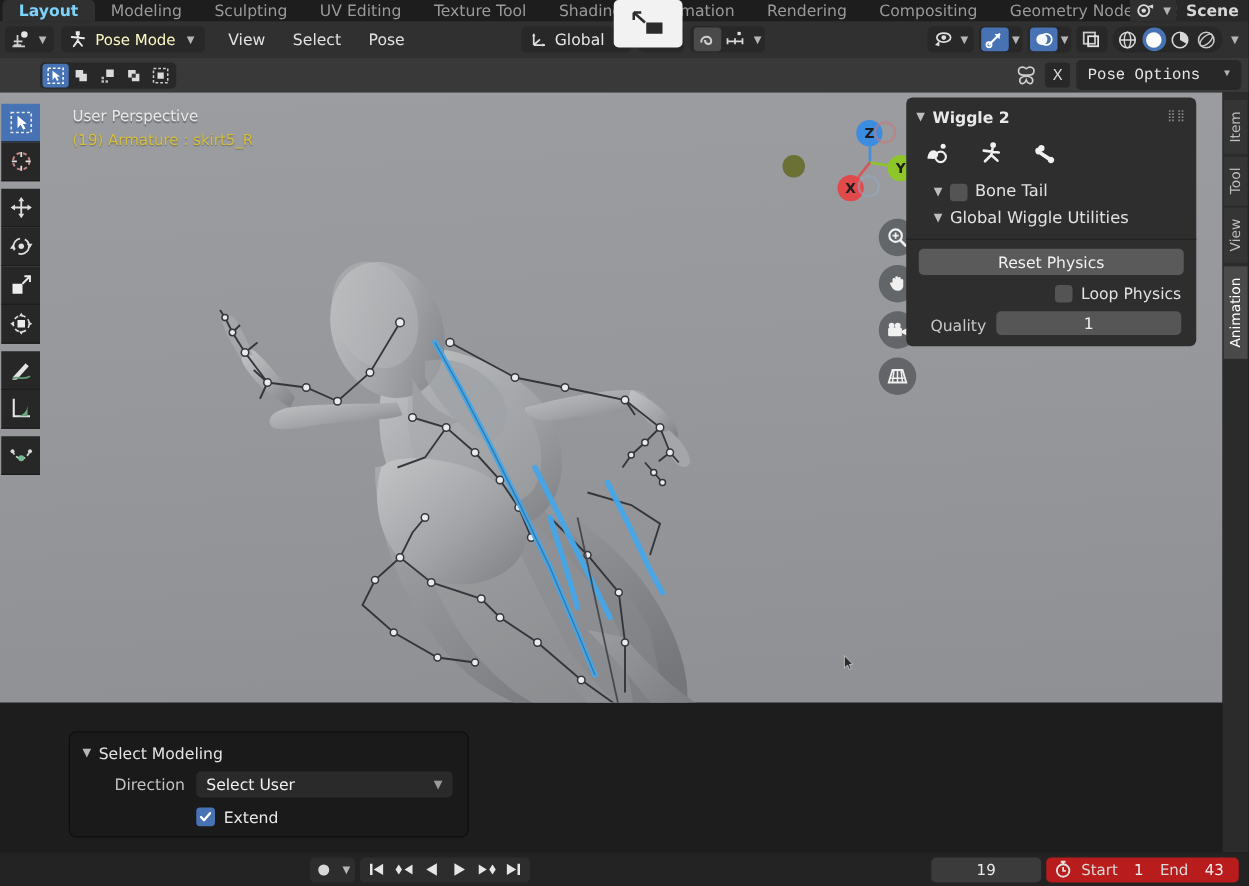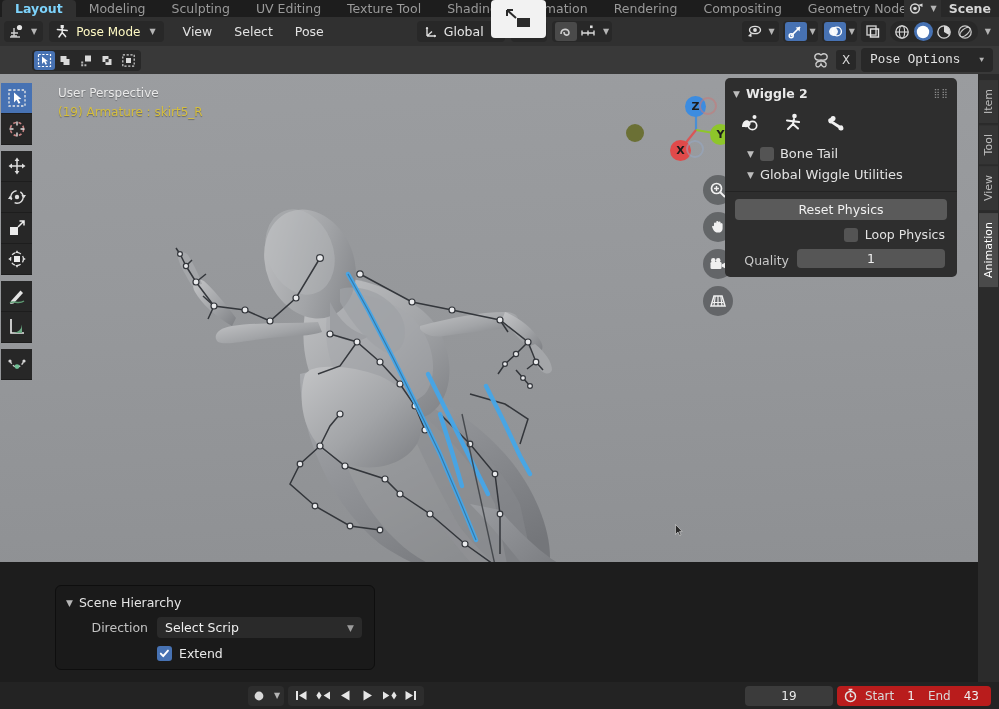--- a/index.html
+++ b/index.html
@@ -700,26 +700,26 @@
   <div class="vtabs">
     <div class="vtab"><span>Item</span></div>
     <div class="vtab"><span>Tool</span></div>
     <div class="vtab"><span>View</span></div>
     <div class="vtab active"><span>Animation</span></div>
   </div>
 
   <div class="oppanel">
     <div class="op-hdr">
       <span style="color:#b6b6b6;font-size:9px;">▼</span>
-      <span class="op-title">Scene Hierarchy</span>
+      <span class="op-title">Select Modeling</span>
     </div>
     <div class="op-row">
       <span class="op-label">Direction</span>
       <div class="op-select">
-        <span>Select Scrip</span>
+        <span>Select User</span>
         <span class="cv">▼</span>
       </div>
     </div>
     <div class="op-row2">
       <div class="op-check">
         <svg width="11" height="11" viewBox="0 0 11 11">
           <path d="M1.8 5.6 L4.2 8.2 L9 2.6" stroke="#ffffff" stroke-width="1.9" fill="none" stroke-linecap="round" stroke-linejoin="round"></path>
         </svg>
       </div>
       <span style="font-size:12.5px;color:#e8e8e8;">Extend</span>

